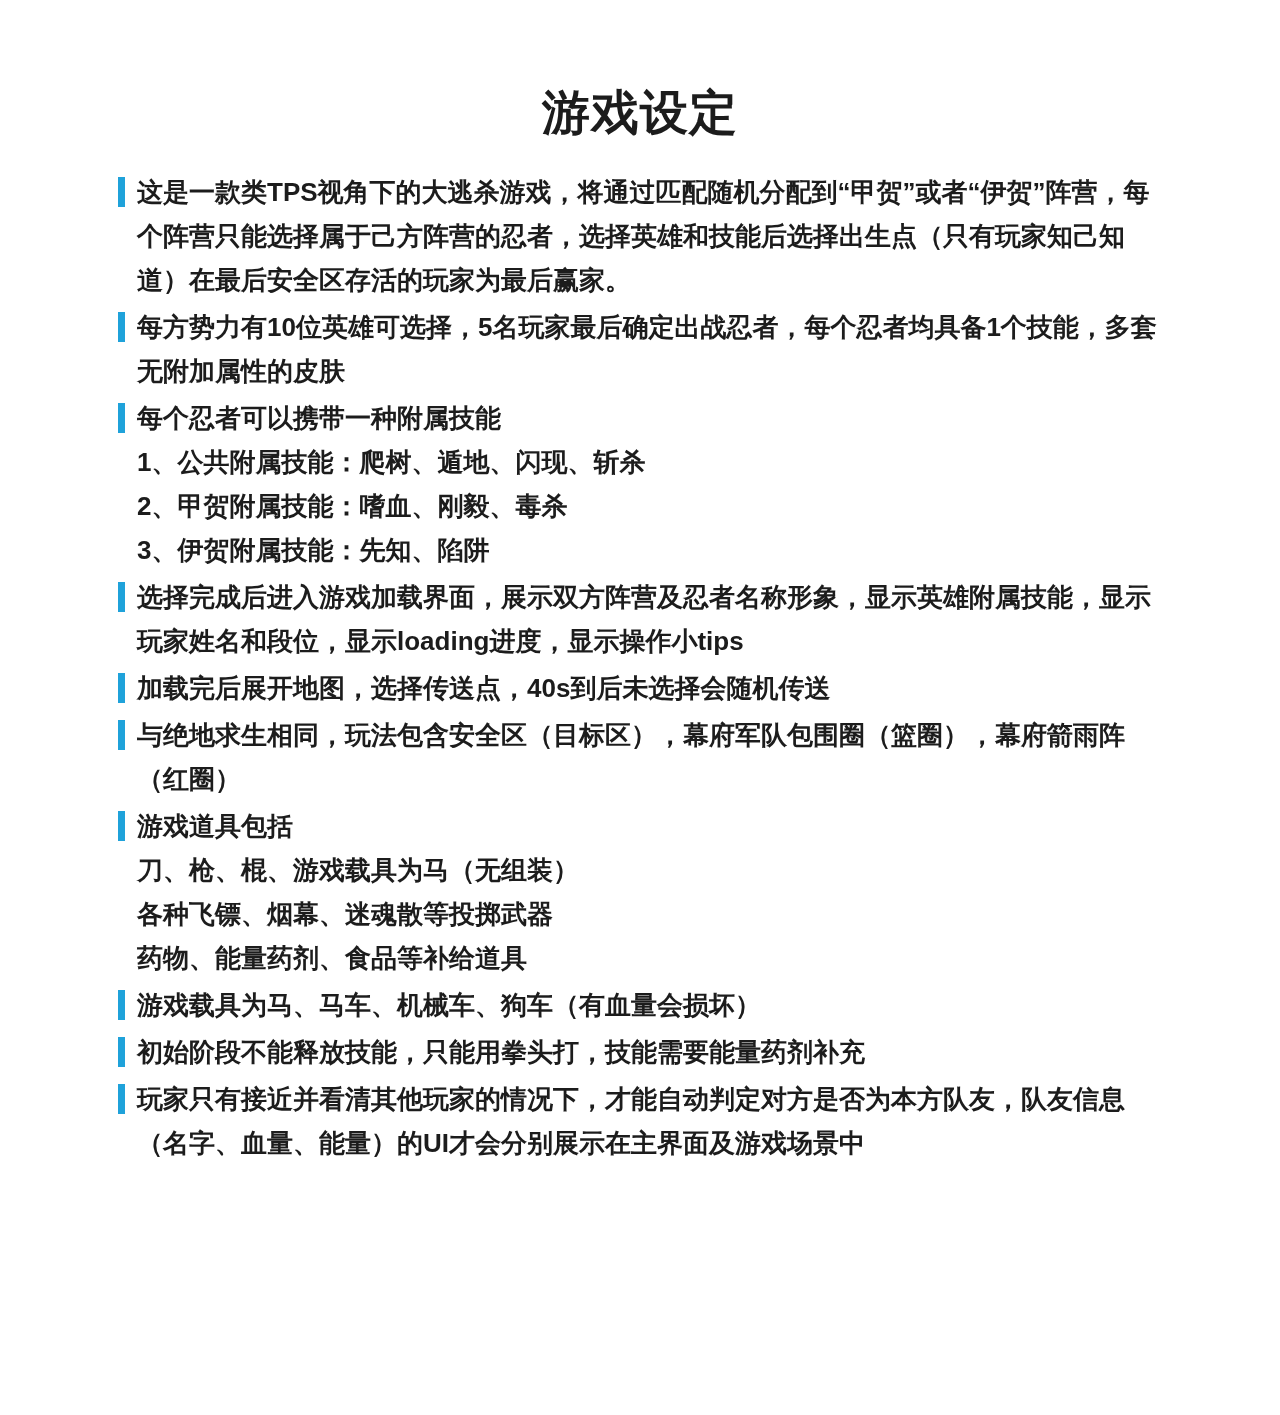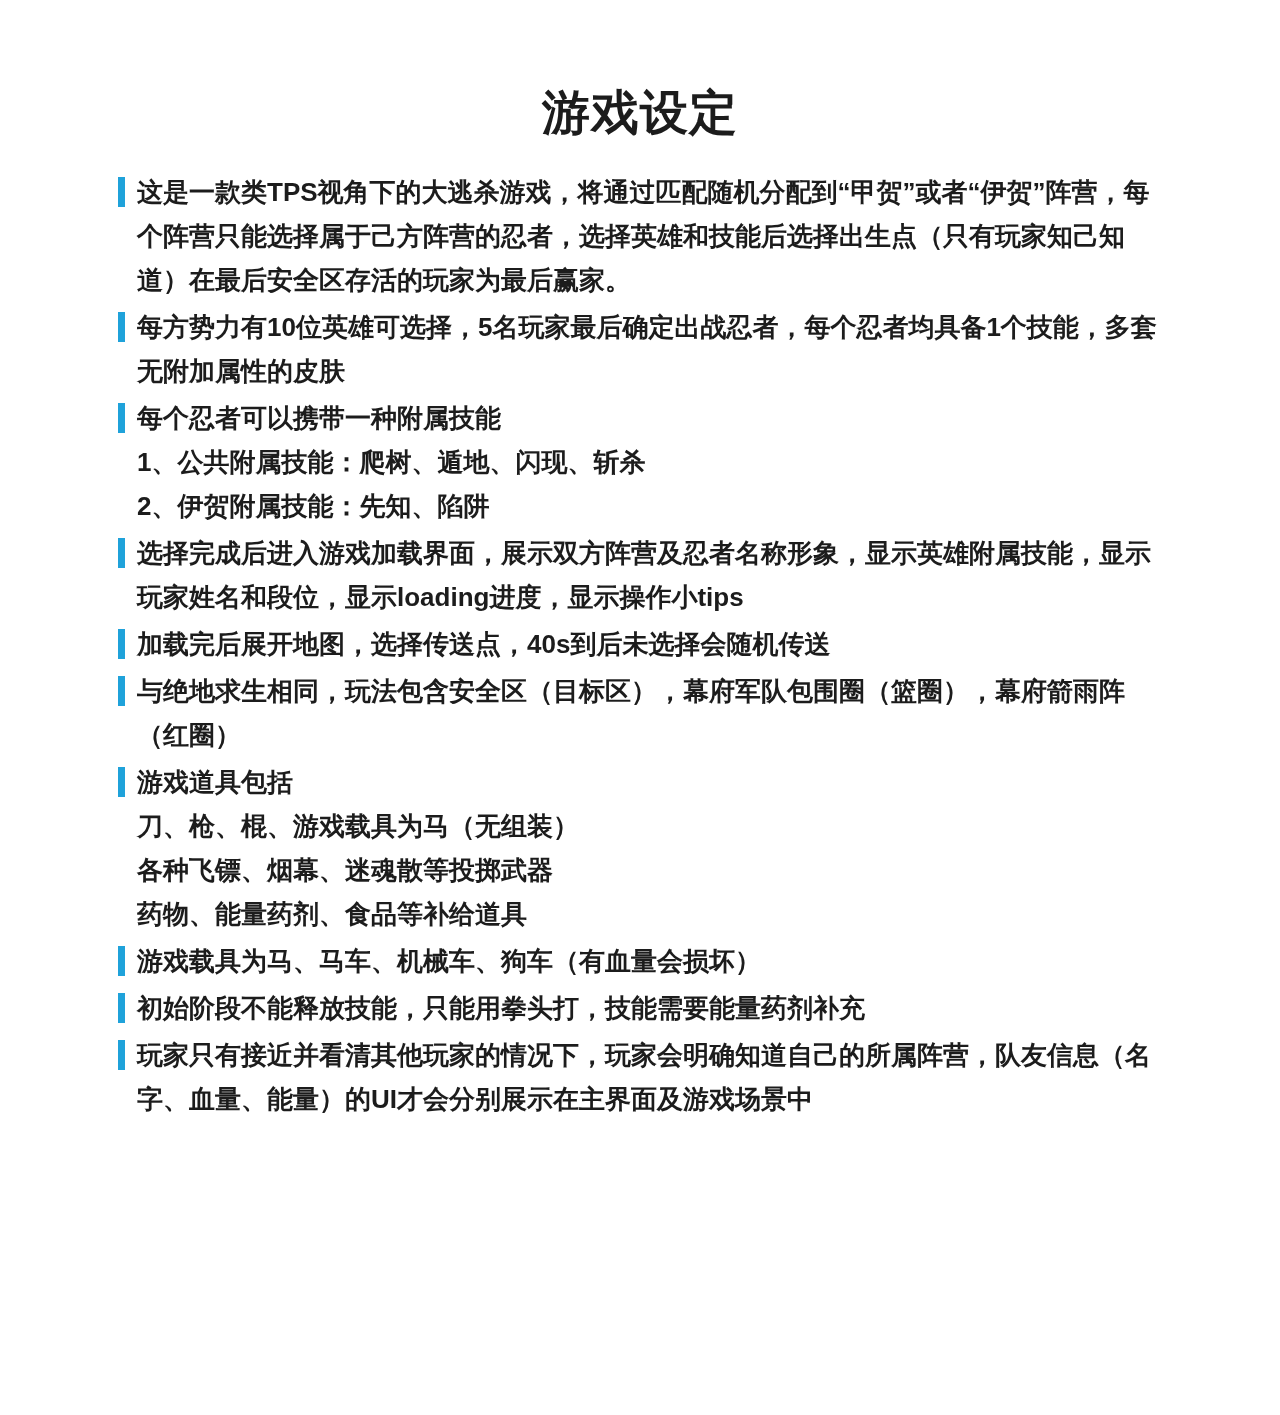--- a/index.html
+++ b/index.html
@@ -74,21 +74,24 @@
         <p class="item-text">每方势力有10位英雄可选择，5名玩家最后确定出战忍者，每个忍者均具备1个技能，多套无附加属性的皮肤</p>
       </div>
       <div class="item bulleted">
         <span class="bullet-bar"></span>
         <p class="item-text">每个忍者可以携带一种附属技能</p>
       </div>
       <div class="item">
         <p class="item-text">1、公共附属技能：爬树、遁地、闪现、斩杀</p>
       </div>
       <div class="item">
-        <p class="item-text">2、伊贺附属技能：先知、陷阱</p>
+        <p class="item-text">2、甲贺附属技能：嗜血、刚毅、毒杀</p>
+      </div>
+      <div class="item">
+        <p class="item-text">3、伊贺附属技能：先知、陷阱</p>
       </div>
       <div class="item bulleted">
         <span class="bullet-bar"></span>
         <p class="item-text">选择完成后进入游戏加载界面，展示双方阵营及忍者名称形象，显示英雄附属技能，显示玩家姓名和段位，显示loading进度，显示操作小tips</p>
       </div>
       <div class="item bulleted">
         <span class="bullet-bar"></span>
         <p class="item-text">加载完后展开地图，选择传送点，40s到后未选择会随机传送</p>
       </div>
       <div class="item bulleted">
@@ -111,16 +114,16 @@
       <div class="item bulleted">
         <span class="bullet-bar"></span>
         <p class="item-text">游戏载具为马、马车、机械车、狗车（有血量会损坏）</p>
       </div>
       <div class="item bulleted">
         <span class="bullet-bar"></span>
         <p class="item-text">初始阶段不能释放技能，只能用拳头打，技能需要能量药剂补充</p>
       </div>
       <div class="item bulleted">
         <span class="bullet-bar"></span>
-        <p class="item-text">玩家只有接近并看清其他玩家的情况下，玩家会明确知道自己的所属阵营，队友信息（名字、血量、能量）的UI才会分别展示在主界面及游戏场景中</p>
+        <p class="item-text">玩家只有接近并看清其他玩家的情况下，才能自动判定对方是否为本方队友，队友信息（名字、血量、能量）的UI才会分别展示在主界面及游戏场景中</p>
       </div>
     </div>
 </div>
 
 </body></html>

